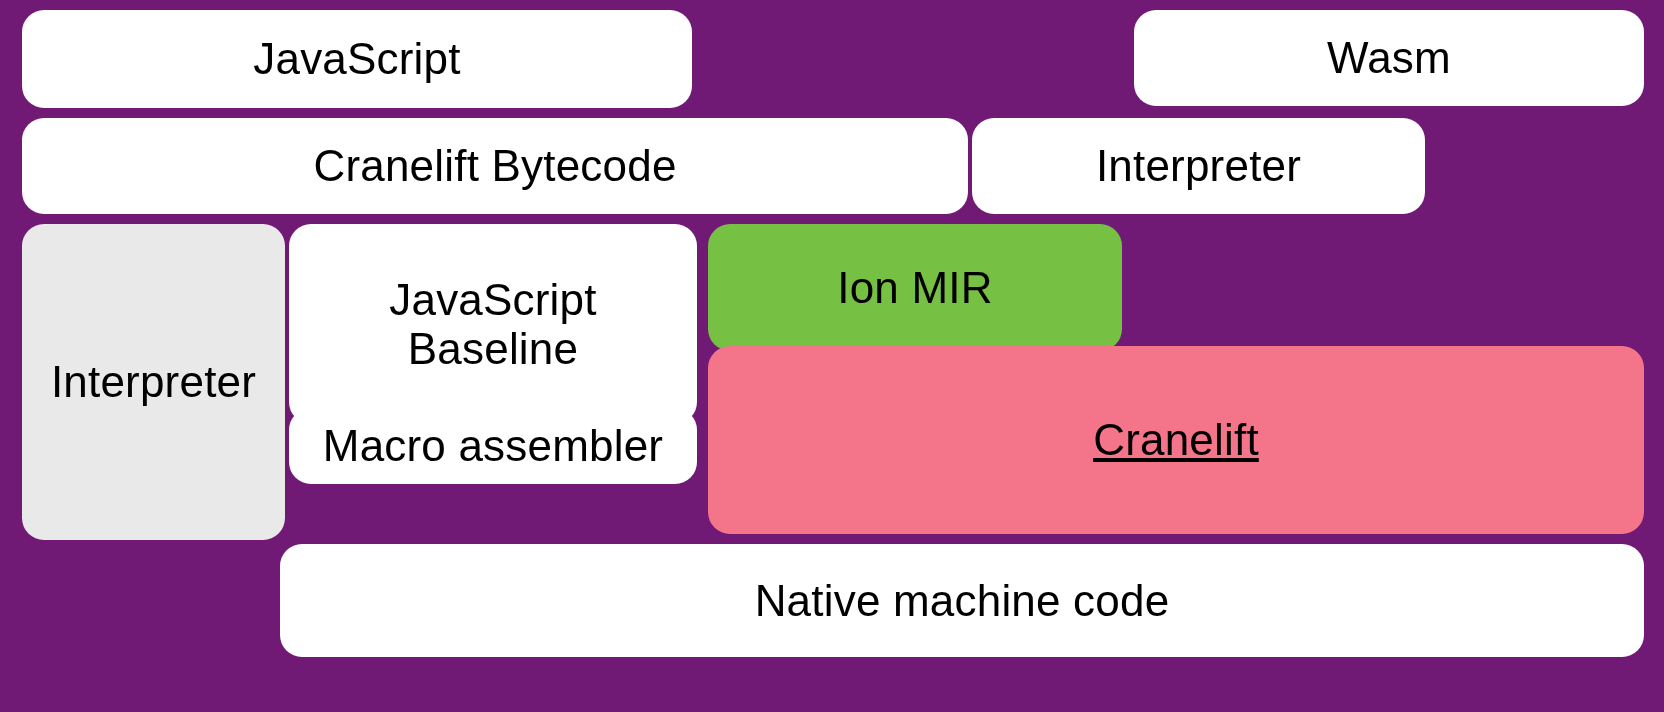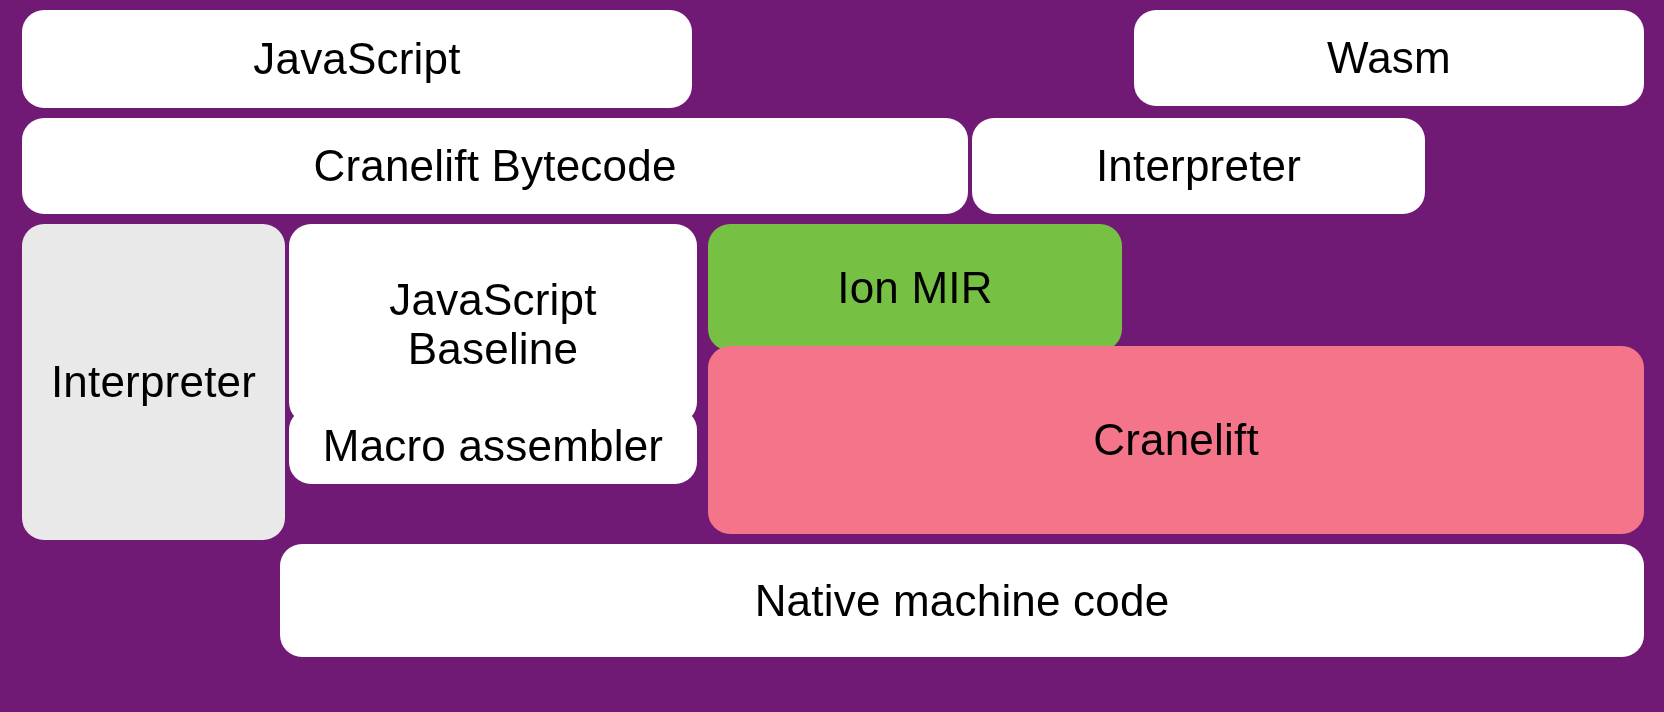--- a/index.html
+++ b/index.html
@@ -47,21 +47,21 @@
 
   
   #n-js-bytecode     { left: 22px;   top: 118px; width: 946px;  height: 96px;  }
   #n-baldrmonkey     { left: 972px;  top: 118px; width: 453px;  height: 96px;  }
 
   
   #n-interpreter     { left: 22px;   top: 224px; width: 263px;  height: 316px; }
   #n-js-baseline     { left: 289px;  top: 224px; width: 408px;  height: 200px; }
   #n-macro-assembler { left: 289px;  top: 408px; width: 408px;  height: 76px; }
   #n-ion-mir         { left: 708px;  top: 224px; width: 414px;  height: 127px; }
-  #n-cranelift       { left: 708px;  top: 346px; width: 936px;  height: 188px; }
+  #n-cranelift       { left: 708px;  top: 346px; width: 936px;  height: 188px; text-decoration: underline; }
 
   
   #n-native-code     { left: 280px;  top: 544px; width: 1364px; height: 113px; }
 </style>
 </head>
 <body>
 
 <div id="stage">
 
   <div class="node" id="n-javascript">JavaScript</div>

